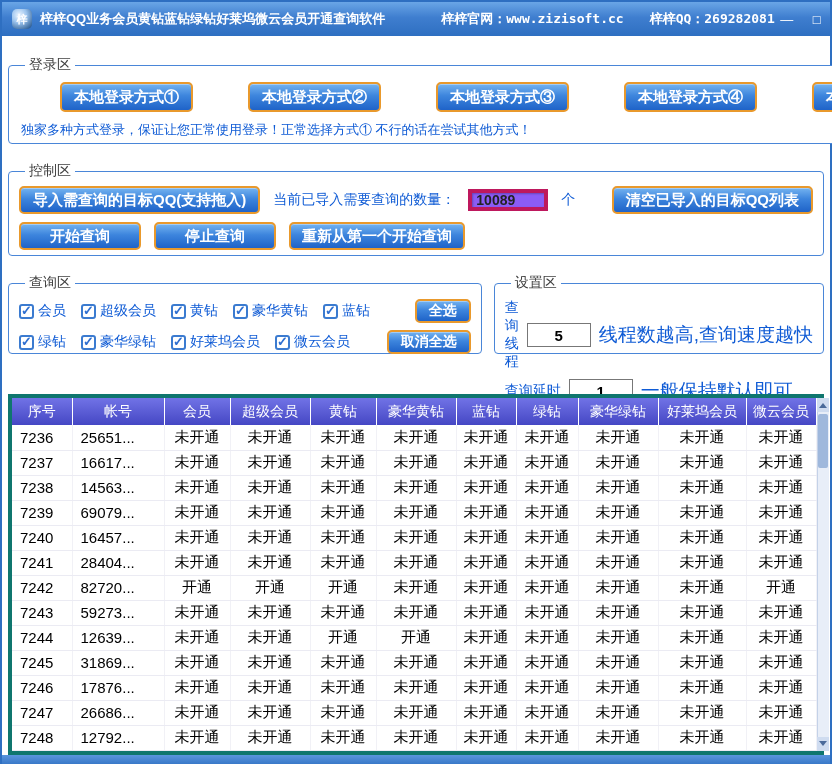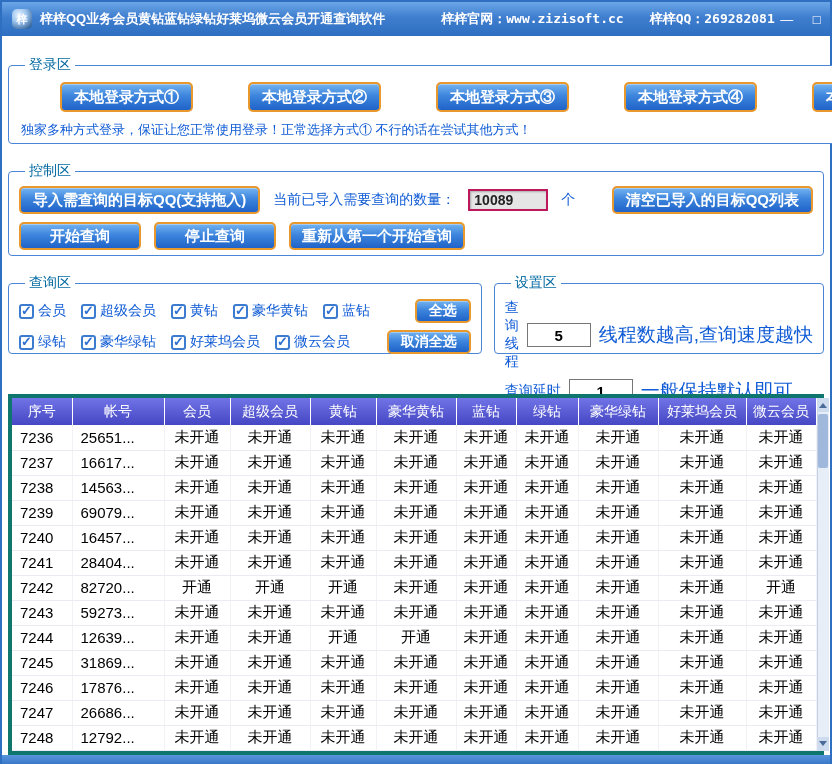--- a/index.html
+++ b/index.html
@@ -19,41 +19,41 @@
   .title-site { font-family:"DejaVu Sans Mono", monospace; font-size:13px; font-weight:bold;
                 margin-left:56px; white-space:nowrap; }
   .title-qq   { font-family:"DejaVu Sans Mono", monospace; font-size:13px; font-weight:bold;
                 margin-left:26px; white-space:nowrap; }
   .win-controls { margin-left:auto; display:flex; gap:6px; }
   .win-btn { width:24px; height:22px; display:flex; align-items:center; justify-content:center;
              font-size:13px; cursor:pointer; }
 
   
   .fs { border:1px solid #4a86d8; border-radius:4px; padding:2px 10px 6px; background:#fff; }
-  .fs legend { color:#0369a1; font-size:14px; padding:0 4px; margin-left:6px;margin-top:16px; }
+  .fs legend { color:#404040; font-size:14px; padding:0 4px; margin-left:6px;margin-top:16px; }
   .fs-login   { margin:20px 6px 0; height:88px; }
   .fs-control { margin:18px 6px 0; height:94px; }
   .mid        { margin:18px 6px 0; display:flex; gap:12px; }
   .fs-query   { width:482px; height:80px; }
   .fs-settings{ flex:1; height:80px; }
 
   
   .btn { background:linear-gradient(#74b3f0,#3d85dd 45%,#1f63c8);
          border:2px solid #e9992c; border-radius:5px; color:#fff; font-weight:bold;
          font-size:15px; font-family:inherit; height:28px; padding:0 12px;
          display:inline-flex; align-items:center; justify-content:center;
          box-shadow:inset 0 1px 0 rgba(255,255,255,.35); cursor:pointer; white-space:nowrap; }
   .login-row { display:flex; gap:14px; margin-top:6px; }
   .login-row .btn { flex:1; height:30px;margin-left:41px; }
   .login-note { color:#0f5bd5; font-size:13px; margin-top:9px; padding-left:2px; white-space:nowrap; }
 
   .ctl-row { display:flex; align-items:center; gap:13px; margin-top:4px; }
   .ctl-row + .ctl-row { margin-top:8px; }
   .blue-label { color:#0f5bd5; font-size:14px; white-space:nowrap; }
-  .count-input { width:80px; height:22px; background:#e5e5e5; border:2px solid #be185d;
+  .count-input { width:80px; height:22px; background:#8b5cf6; border:4px solid #be185d;
                  box-shadow:inset 1px 1px 2px rgba(0,0,0,.25); font-size:14px; font-weight:bold;
                  padding:0 4px; color:#222; font-family:inherit; }
   .clear-btn { margin-left:auto; }
   .w122 { width:122px; }
   .w176 { width:176px; }
 
   
   .chk-row { display:flex; align-items:center; margin-top:5px; }
   .chk-row + .chk-row { margin-top:7px; }
   .chk-group { display:inline-flex; align-items:center; gap:15px; }

